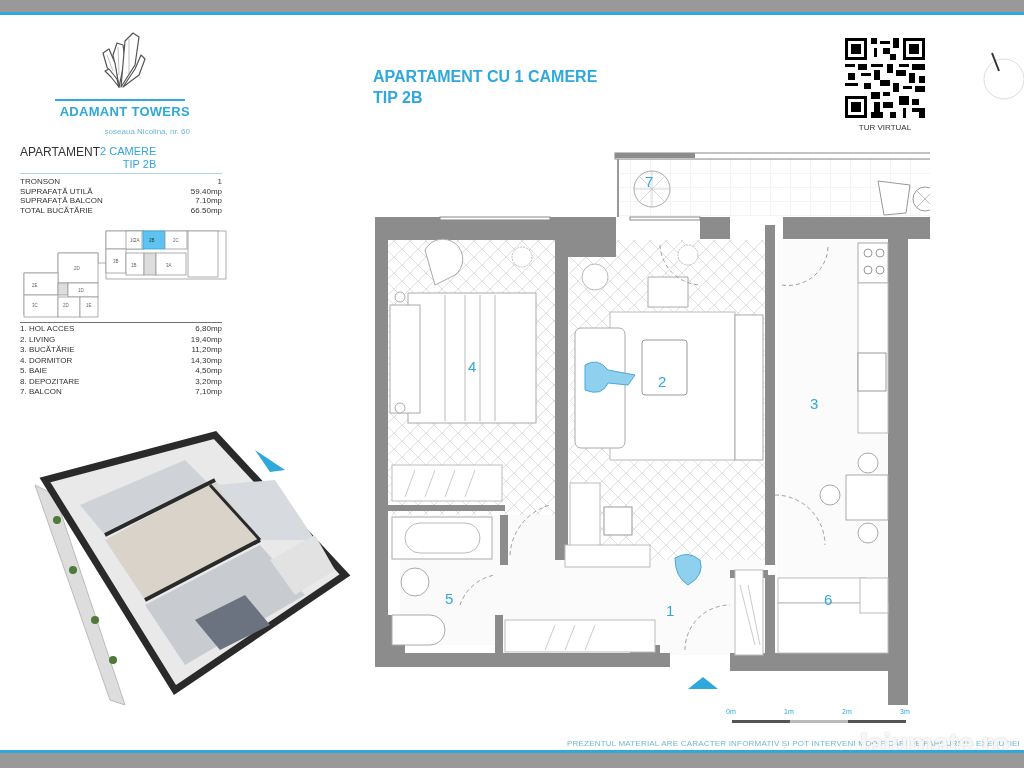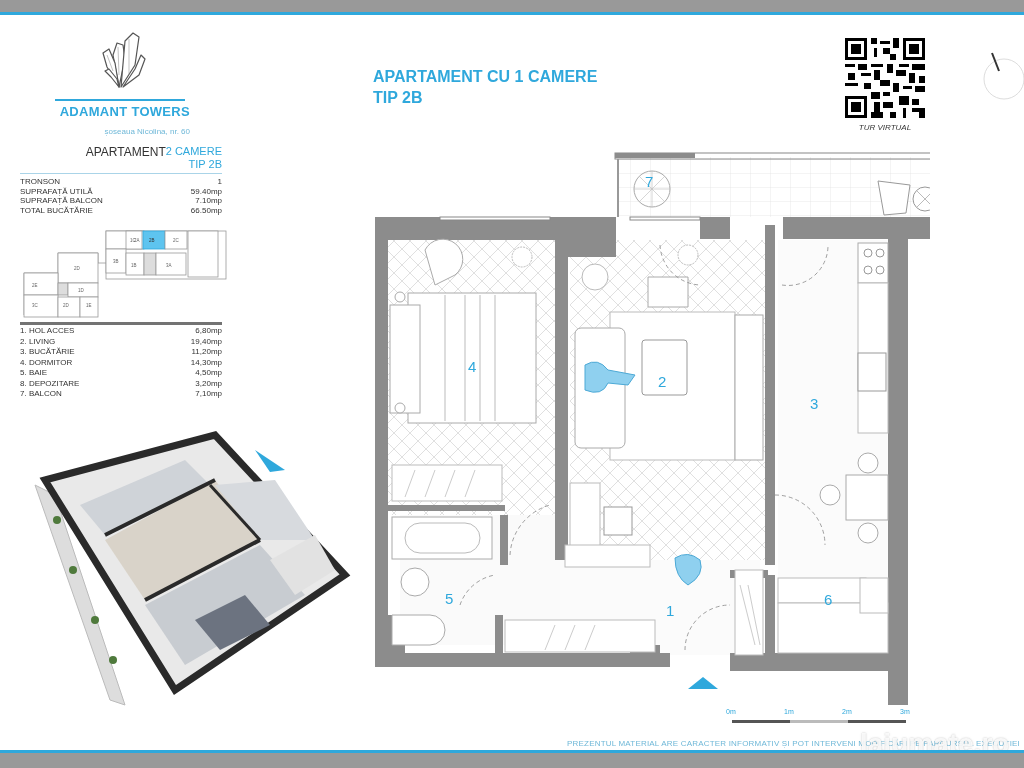--- a/index.html
+++ b/index.html
@@ -13,39 +13,39 @@
 
   
   .logo { position: absolute; left: 50px; top: 25px; width: 140px; text-align: right; }
   .logo svg { display: block; margin: 0 auto; }
   .logo-rule { width: 130px; height: 2px; background: #2fa8dc; margin: 4px auto 3px; }
   .logo-name { font-size: 13px; font-weight: bold; color: #2fa8dc; letter-spacing: 0.3px; }
   .logo-address { font-size: 8px; color: #6fb8d8; margin-top: 8px; }
 
   
   .spec { position: absolute; left: 20px; top: 145px; width: 202px; font-size: 8px; color: #333; }
-  .spec-head { display: flex; justify-content: flex-end; }
+  .spec-head { display: flex; justify-content: flex-start; }
   .spec-title { font-size: 12px; color: #333; }
   .spec-type { text-align: right; color: #2fa8dc; font-size: 11px; line-height: 13px; }
   .spec-rule { height: 1px; background: #aad4e8; margin: 2px 0 3px; }
   .spec-row { display: flex; justify-content: space-between; line-height: 9.5px; gap: 20px; }
 
   .building-plan { position: absolute; left: 18px; top: 225px; width: 210px; height: 95px; }
 
-  .rooms { position: absolute; left: 20px; top: 322px; width: 202px; font-size: 8px; color: #333; border-top: 3px solid #737373; padding-top: 1px; }
+  .rooms { position: absolute; left: 20px; top: 322px; width: 202px; font-size: 8px; color: #333; border-top: 1px solid #737373; padding-top: 1px; }
   .room-row { display: flex; justify-content: space-between; line-height: 10.5px; }
 
   .render3d { position: absolute; left: 15px; top: 420px; width: 340px; height: 290px; }
 
   
   .main-title { position: absolute; left: 373px; top: 66px; font-size: 16px; font-weight: bold; color: #2fa8dc; line-height: 21px; }
 
   
   .qr { position: absolute; left: 845px; top: 38px; width: 80px; height: 80px; }
-  .qr-label { position: absolute; left: 845px; top: 123px; width: 80px; text-align: center; font-size: 8px; color: #333; font-style: italic; }
+  .qr-label { position: absolute; left: 845px; top: 123px; width: 80px; text-align: center; font-size: 8px; color: #333; }
 
   .compass { position: absolute; left: 980px; top: 45px; width: 48px; height: 60px; }
 
   
   .plan { position: absolute; left: 370px; top: 145px; width: 560px; height: 560px; }
   .room-num { position: absolute; font-size: 15px; color: #2fa8dc; }
 
   .entry-arrow { position: absolute; left: 688px; top: 677px; width: 0; height: 0;
     border-left: 15px solid transparent; border-right: 15px solid transparent; border-bottom: 12px solid #2fa8dc; }
 

